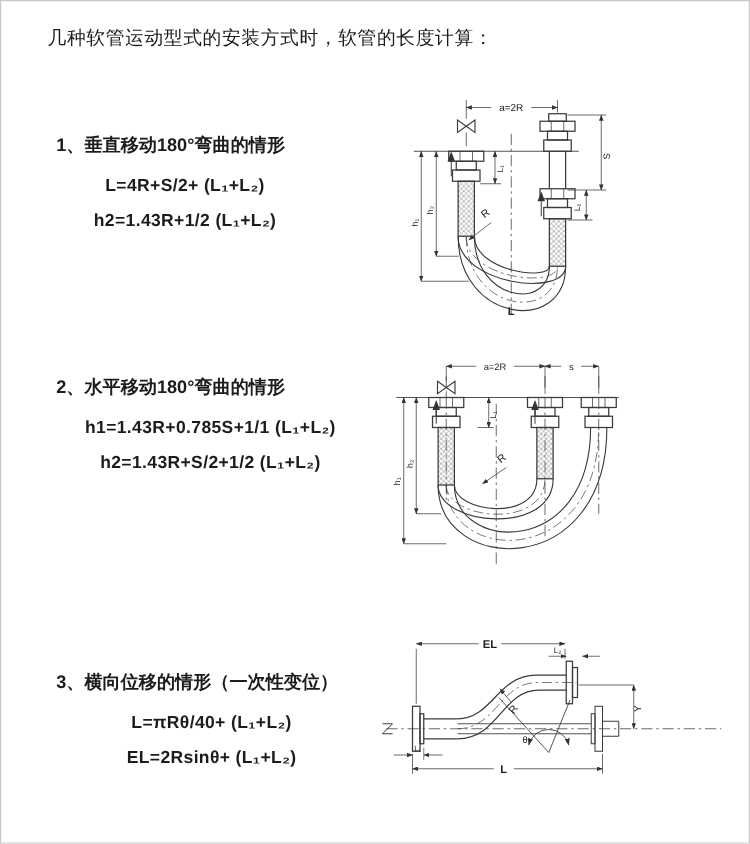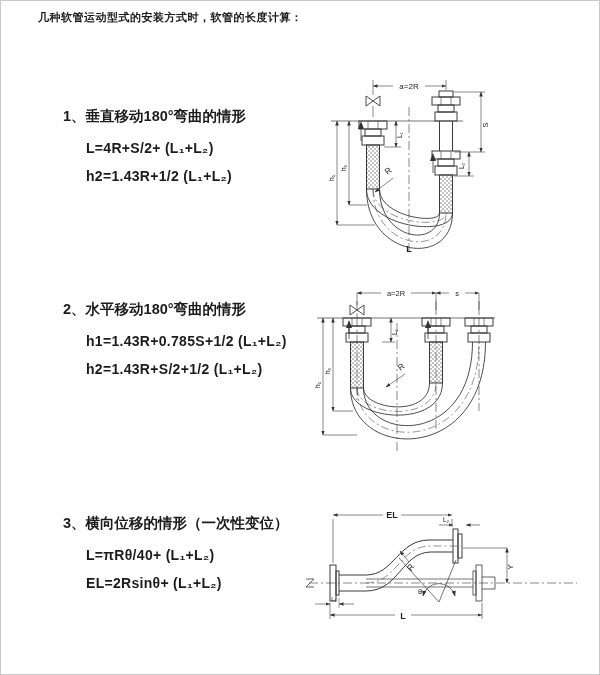--- a/index.html
+++ b/index.html
@@ -2,30 +2,30 @@
 <html><head>
 <meta charset="utf-8">
 <style>
   html,body{margin:0;padding:0;background:#fff;}
   .page{
     position:relative;width:600px;height:675px;background:#fff;
     border:1px solid #c9c9c9;box-sizing:border-box;overflow:hidden;
     font-family:"Liberation Sans","DejaVu Sans",sans-serif;color:#1c1c1c;
   }
   .doc-title{
-    position:absolute;left:37px;top:9px;font-size:11px;font-weight:700;
+    position:absolute;left:37px;top:20px;font-size:15px;font-weight:400;
     letter-spacing:0.5px;white-space:nowrap;
   }
-  .section{position:absolute;left:44px;margin-left:18px;}
+  .section{position:absolute;left:44px;}
   .section .heading{font-size:14.5px;font-weight:700;margin:0 0 8px 0;white-space:nowrap;}
   .section .formula{
     margin-left:23px;font-size:14px;font-weight:600;line-height:28px;
-    white-space:nowrap;letter-spacing:0.3px;
+    white-space:nowrap;letter-spacing:0.3px;text-align:center;
   }
-  #sec1{top:106px;} #sec2{top:299px;} #sec3{top:513px;}
+  #sec1{top:106px;} #sec2{top:299px;} #sec3{top:535px;}
   .diagram{position:absolute;}
   #dia1{left:310px;top:72px;} #dia2{left:308px;top:282px;} #dia3{left:298px;top:502px;}
   svg text{fill:#222;font-family:"Liberation Sans","DejaVu Sans",sans-serif;}
 </style>
 </head>
 <body>
 
 <div class="page">
 
   <div class="doc-title">几种软管运动型式的安装方式时，软管的长度计算：</div>
@@ -133,21 +133,21 @@
       </g>
 
       <path d="M82,105 L64,119" stroke-width="0.6" marker-end="url(#mA)"></path>
       <text transform="translate(79,100) rotate(-38)" font-size="8.5" text-anchor="middle" stroke="none">R</text>
       <text x="98" y="179" font-size="9" font-weight="bold" text-anchor="middle" stroke="none">L</text>
     </g>
   </svg>
 
   <div class="section" id="sec2">
     <div class="heading">2、水平移动180°弯曲的情形</div>
-    <div class="formula">h1=1.43R+0.785S+1/2 (L₁+L₂)</div>
+    <div class="formula">h1=1.43R+0.785S+1/1 (L₁+L₂)</div>
     <div class="formula">h2=1.43R+S/2+1/2 (L₁+L₂)</div>
   </div>
 
   <svg class="diagram" id="dia2" width="280" height="178" viewBox="0 0 280 178">
     <defs>
       <pattern id="hB" width="4" height="4" patternUnits="userSpaceOnUse">
         <path d="M0,4L4,0M0,0L4,4" stroke="#8a8a8a" stroke-width="0.5"></path>
       </pattern>
       <marker id="mB" viewBox="0 0 8 6" refX="7.5" refY="3" markerWidth="8" markerHeight="6" orient="auto-start-reverse">
         <path d="M0,0L8,3L0,6Z" fill="#333"></path>

